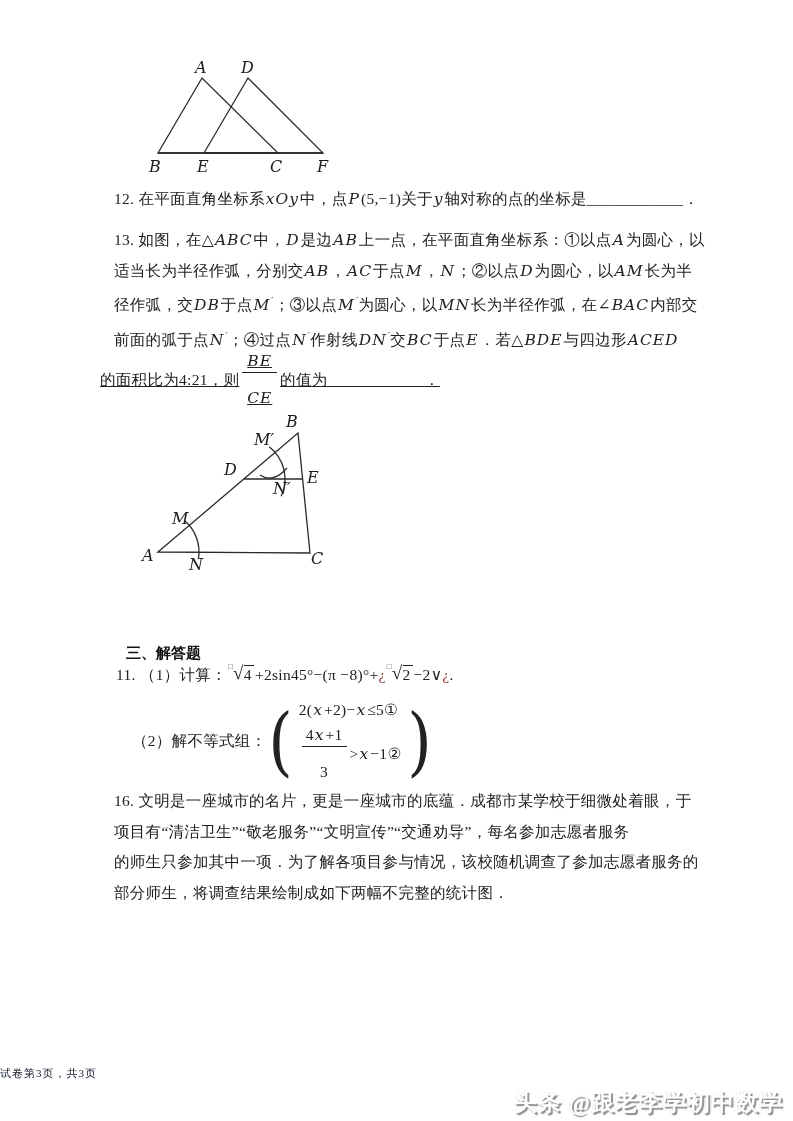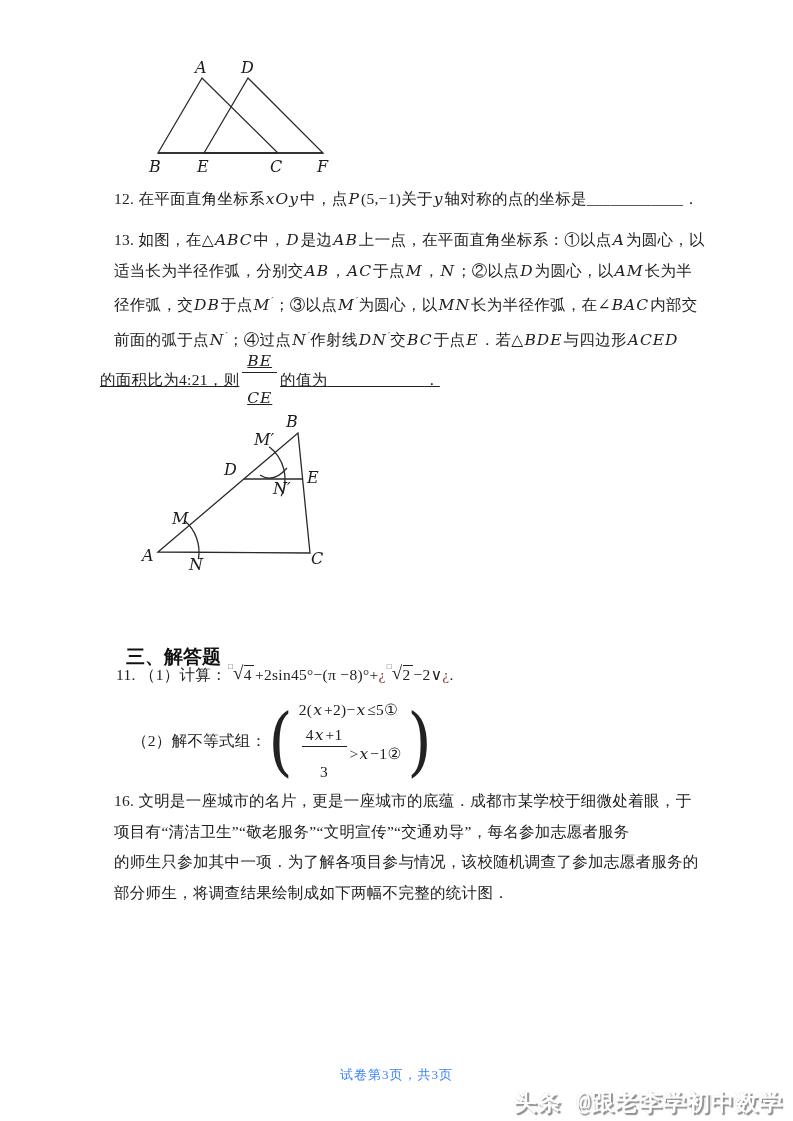--- a/index.html
+++ b/index.html
@@ -12,29 +12,29 @@
   .seg-it{font-style:italic;font-family:"DejaVu Serif",serif;letter-spacing:1px;padding:0 1px;}
   .seg-sup{font-style:italic;font-size:10px;vertical-align:6px;font-family:"DejaVu Serif",serif;}
   .seg-red{color:#8d3434;}
   .frac{display:inline-flex;flex-direction:column;align-items:center;vertical-align:middle;margin:0 3px;}
   .fnum{display:block;padding:0 4px 1px 4px;border-bottom:1.2px solid #212121;line-height:1.15;text-align:center;}
   .fden{display:block;padding-top:16px;line-height:1.15;text-align:center;}
   .sqrt{display:inline-flex;align-items:flex-start;margin:0 1px;}
   .rad-idx{font-size:8px;line-height:1;margin:-2px 0 0 0;color:#555;}
   .rad-sign{font-size:19px;line-height:1;margin-top:-2px;}
   .rad-body{border-top:1.2px solid #212121;line-height:1.2;padding:0 2px 0 0;}
-  .heading{font-size:19px;font-weight:bold;font-family:"Liberation Sans","DejaVu Sans",sans-serif;color:#111;}
+  .heading{font-size:15px;font-weight:bold;font-family:"Liberation Sans","DejaVu Sans",sans-serif;color:#111;}
   .mathline{display:flex;align-items:center;height:30px;}
   .sysrow{display:flex;align-items:center;}
   .bigparen{font-size:74px;line-height:0.95;font-weight:400;color:#222;
             font-family:"DejaVu Serif",serif;transform:scaleX(0.85);}
   .syscol{display:flex;flex-direction:column;align-items:flex-start;gap:7px;margin:0 3px;}
-  .footer{width:100%;text-align:center;font-size:13px;color:#3b82f6;letter-spacing:1px;}
+  .footer{width:100%;font-size:11px;color:#0f172a;letter-spacing:1px;}
   .watermark{font-size:23px;font-weight:bold;color:#ffffff;letter-spacing:1px;
-             font-family:Liberation Mono, monospace;
+             font-family:Liberation Serif, serif;
              text-shadow:2px 2px 1px #8f8f8f, -0.5px -0.5px 0 #e8e8e8;}
   svg text{font-family:"DejaVu Serif",serif;font-style:italic;font-size:16px;fill:#1c1c1c;}
   svg .geo{stroke:#2a2a2a;stroke-width:1.3;fill:none;}
 </style>
 </head>
 <body>
 
 <div id="page">
 
   <svg class="abs" style="left:140px;top:50px;" width="200" height="125" viewBox="0 0 200 125">

